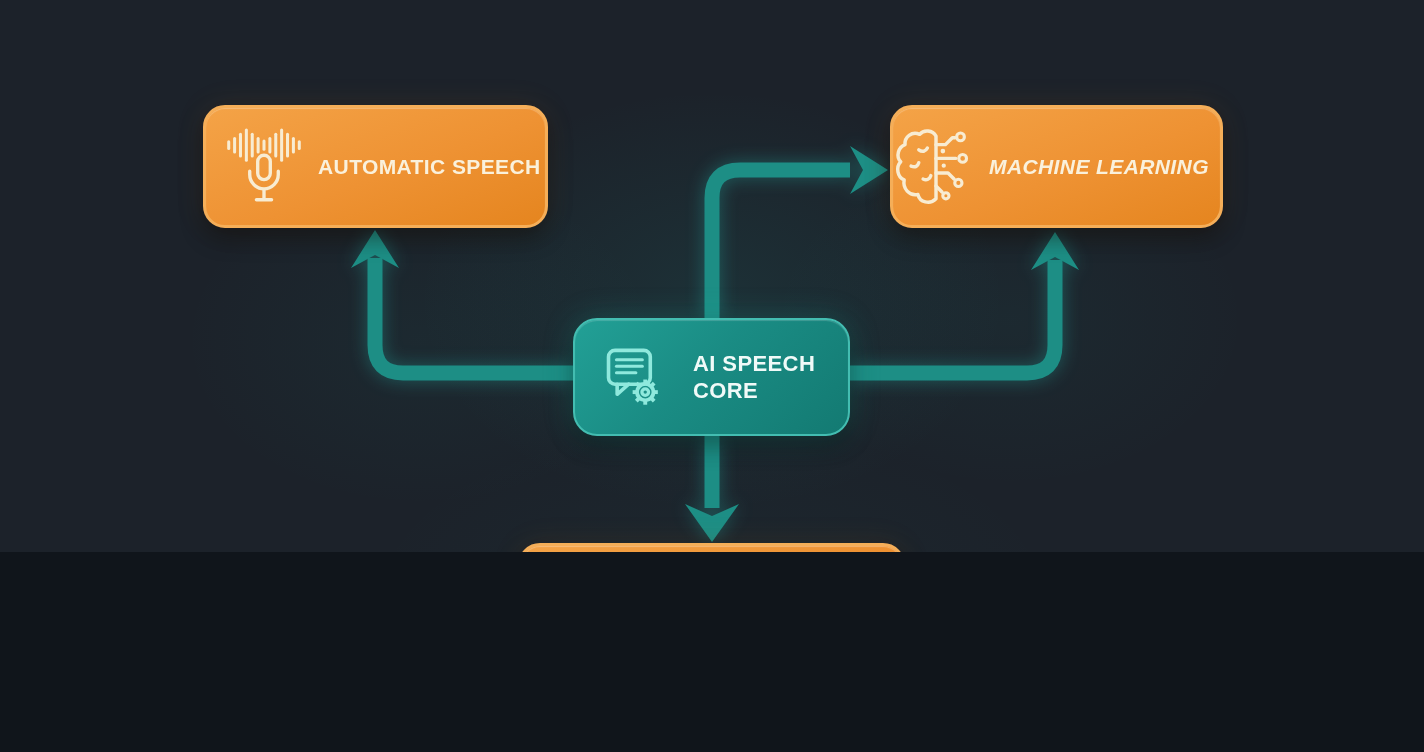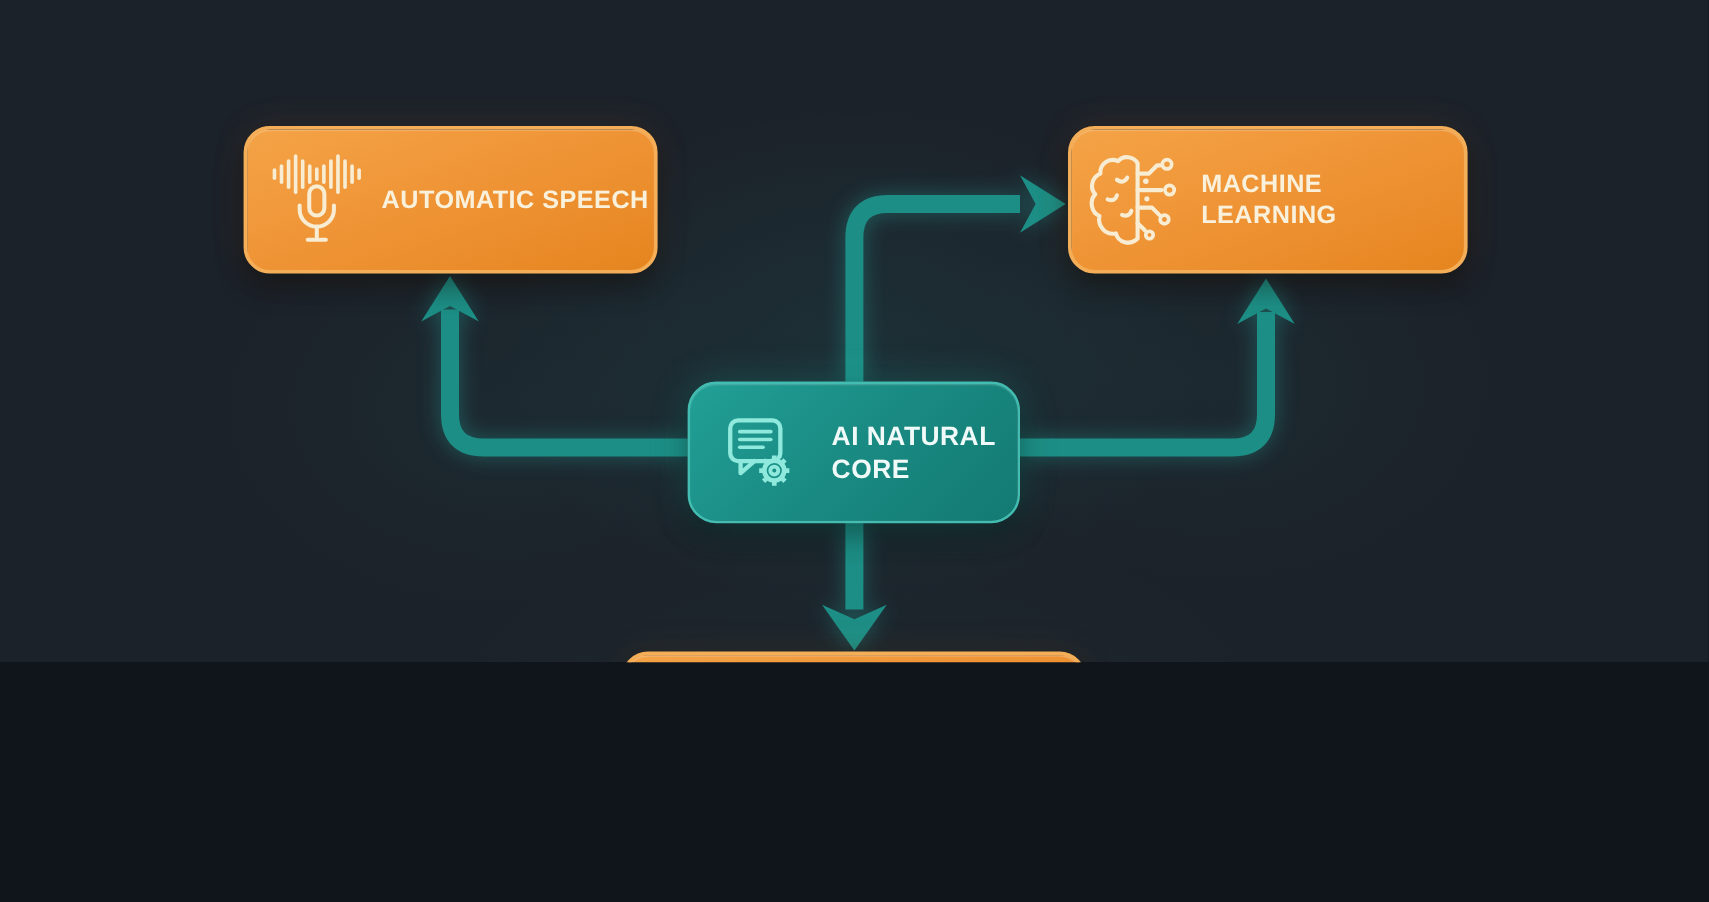--- a/index.html
+++ b/index.html
@@ -34,21 +34,21 @@
   }
   .node.teal{
     background:linear-gradient(135deg,#22a096 0%,#1a8c84 45%,#137a72 100%);
     border:2px solid #43bdb1;
     border-radius:24px;
     box-shadow:0 0 30px rgba(35,200,185,0.25), 0 10px 22px rgba(0,0,0,0.42),
                inset 0 1px 1px rgba(255,255,255,0.18);
     color:#f0faf8;
   }
   .node-asr{left:203px;top:105px;width:345px;height:123px;padding-left:16px;gap:12px;}
-  .node-ml {left:890px;top:105px;width:333px;height:123px;padding-left:12px;gap:10px;}
+  .node-ml {left:890px;top:105px;width:333px;height:123px;padding-left:0;gap:10px;font-style:italic;}
   .node-core{left:573px;top:318px;width:277px;height:118px;padding-left:22px;gap:24px;}
   .node-nlu{left:518px;top:543px;width:387px;height:103px;padding-left:14px;gap:8px;}
   .label{display:flex;flex-direction:column;font-weight:bold;}
   .node.orange .label{font-size:21px;line-height:26px;letter-spacing:0.4px;}
   .node.teal .label{font-size:22px;line-height:27px;letter-spacing:0.4px;}
   .icon{display:flex;align-items:center;justify-content:center;flex:0 0 auto;}
   .icon svg{display:block;}
   .stroke-cream{stroke:#f8ecd2;fill:none;}
   .fill-cream{fill:#f8ecd2;stroke:none;}
   .stroke-aqua{stroke:#8fe9dd;fill:none;}
@@ -154,21 +154,21 @@
           <line x1="56" y1="71" x2="49.5" y2="71"></line>
           <line x1="59.2" y1="63.2" x2="54.6" y2="58.6"></line>
           <line x1="67" y1="60" x2="67" y2="53.5"></line>
           <line x1="74.8" y1="63.2" x2="79.4" y2="58.6"></line>
           <circle cx="67" cy="71" r="11.5"></circle>
         </g>
         <circle class="stroke-aqua" stroke-width="4.5" cx="67" cy="71" r="4.6"></circle>
       </svg>
     </span>
     <span class="label">
-      <span>AI NATURAL</span>
+      <span>AI SPEECH</span>
       <span>CORE</span>
     </span>
   </div>
 
   <div class="node orange node-nlu">
     <span class="icon">
       <svg width="100" height="80" viewBox="0 0 110 88">
         <g class="stroke-cream" stroke-width="4.6" stroke-linecap="round" stroke-linejoin="round">
           <rect x="8" y="7" width="54" height="40" rx="8"></rect>
           <path d="M18 47 L18 60 L32 47"></path>

